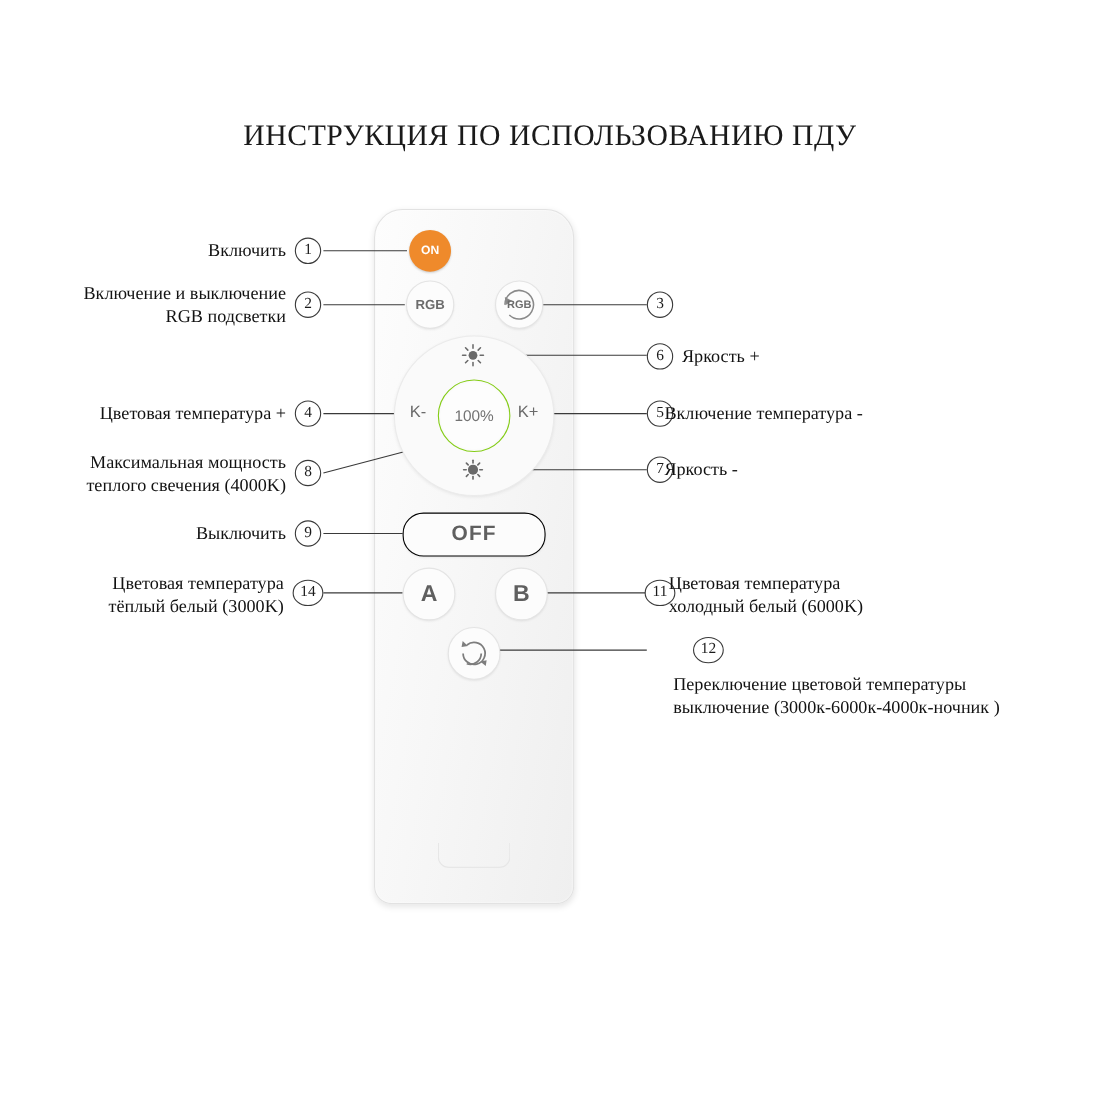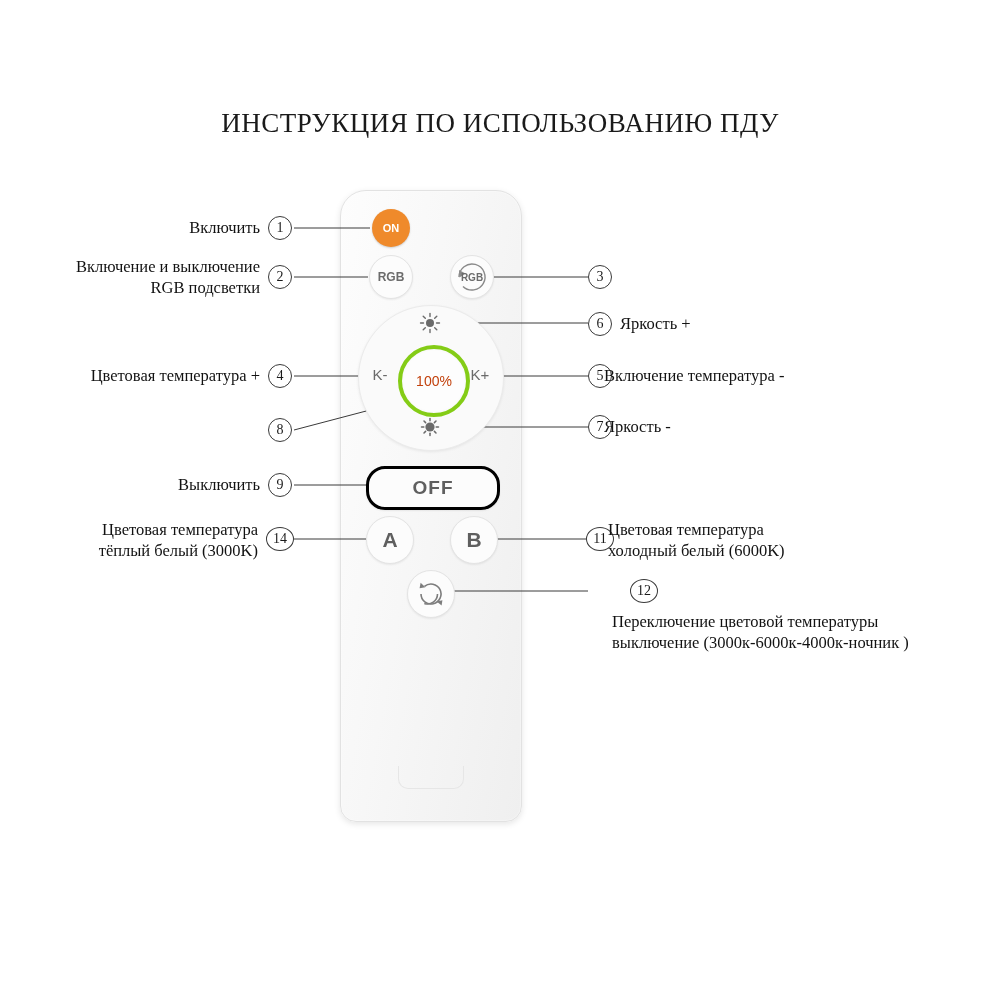--- a/index.html
+++ b/index.html
@@ -70,36 +70,36 @@
   }
 
   
   .ring{
     position:absolute;left:358px;top:305px;width:144px;height:144px;border-radius:50%;
     background:#fafafa;border:1px solid #ebebeb;
     box-shadow:0 1px 3px rgba(0,0,0,.07);
   }
   .ring-center{
     position:absolute;left:398px;top:345px;width:64px;height:64px;border-radius:50%;
-    background:#fdfdfd;border:4px solid #84cc16;
+    background:#fdfdfd;border:1px solid #84cc16;
     display:flex;align-items:center;justify-content:center;
-    color:#c2410c;font-size:14px;font-family:"Liberation Sans",sans-serif;
+    color:#737373;font-size:14px;font-family:"Liberation Sans",sans-serif;
     box-shadow:inset 0 0 3px rgba(0,0,0,.04);
   }
   .ring-lbl{
     position:absolute;color:#6a6a6a;font-size:15px;font-family:"Liberation Sans",sans-serif;
   }
   .k-minus{left:366px;top:366px;width:28px;text-align:center;}
   .k-plus{left:466px;top:366px;width:28px;text-align:center;}
   .sun-top{position:absolute;left:419px;top:312px;width:22px;height:22px;}
   .sun-bot{position:absolute;left:419px;top:416px;width:22px;height:22px;}
 
   .btn-off{
     left:366px;top:466px;width:128px;height:38px;border-radius:19px;
-    background:#fcfcfc;border:3px solid #000000;color:#5f5f5f;
+    background:#fcfcfc;border:1px solid #000000;color:#5f5f5f;
     font-size:19px;font-family:"Liberation Sans",sans-serif;letter-spacing:1px;
     box-shadow:0 1px 2px rgba(0,0,0,.07);
   }
   .btn-a{
     left:366px;top:516px;width:46px;height:46px;border-radius:50%;
     background:#fcfcfc;border:1px solid #e4e4e4;color:#5f5f5f;
     font-size:21px;font-family:"Liberation Sans",sans-serif;
     box-shadow:0 1px 2px rgba(0,0,0,.07);
   }
   .btn-b{
@@ -263,20 +263,22 @@
   <div class="lbl right" style="left:60px;top:217px;width:200px;">Включить</div>
 
 
   <div class="lbl left" style="left:572px;top:313px;width:300px;margin-left:48px;">Яркость +</div>
 
   <div class="lbl right" style="left:40px;top:365px;width:220px;">Цветовая температура +</div>
 
   <div class="lbl left" style="left:604px;top:365px;width:320px;">Включение температура -</div>
 
   <div class="lbl right" style="left:20px;top:409px;width:240px;">
+    <div>Максимальная мощность</div>
+    <div>теплого свечения (4000K)</div>
   </div>
 
   <div class="lbl right" style="left:60px;top:474px;width:200px;">Выключить</div>
 
   <div class="lbl left" style="left:604px;top:416px;width:300px;">Яркость -</div>
 
   <div class="lbl right" style="left:30px;top:519px;width:228px;">
     <div>Цветовая температура</div>
     <div>тёплый белый (3000K)</div>
   </div>

